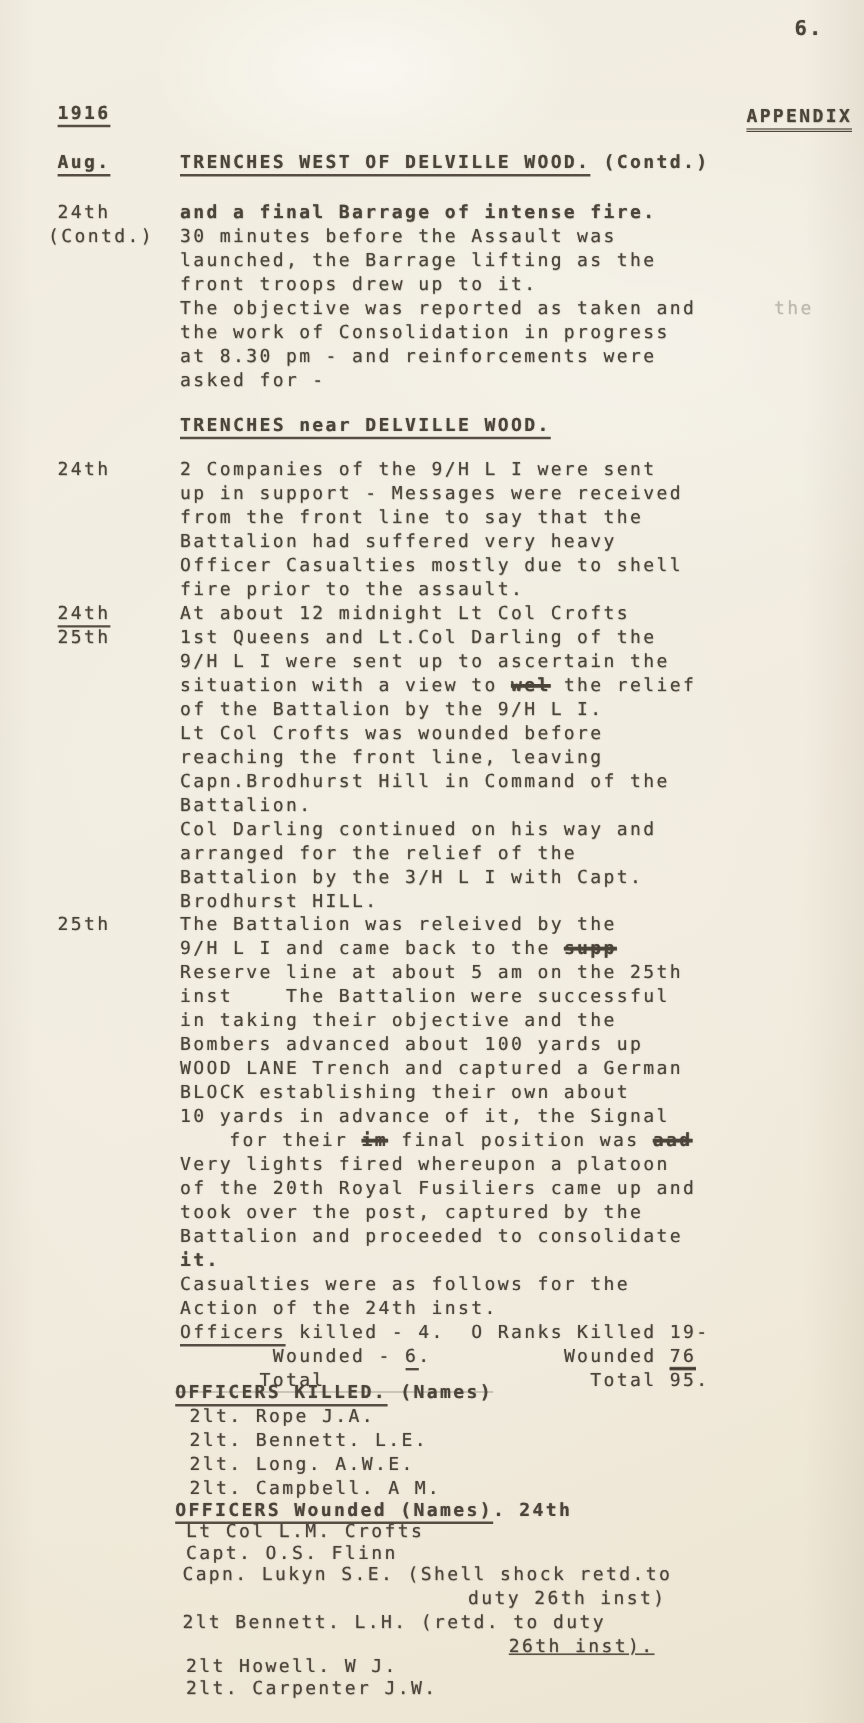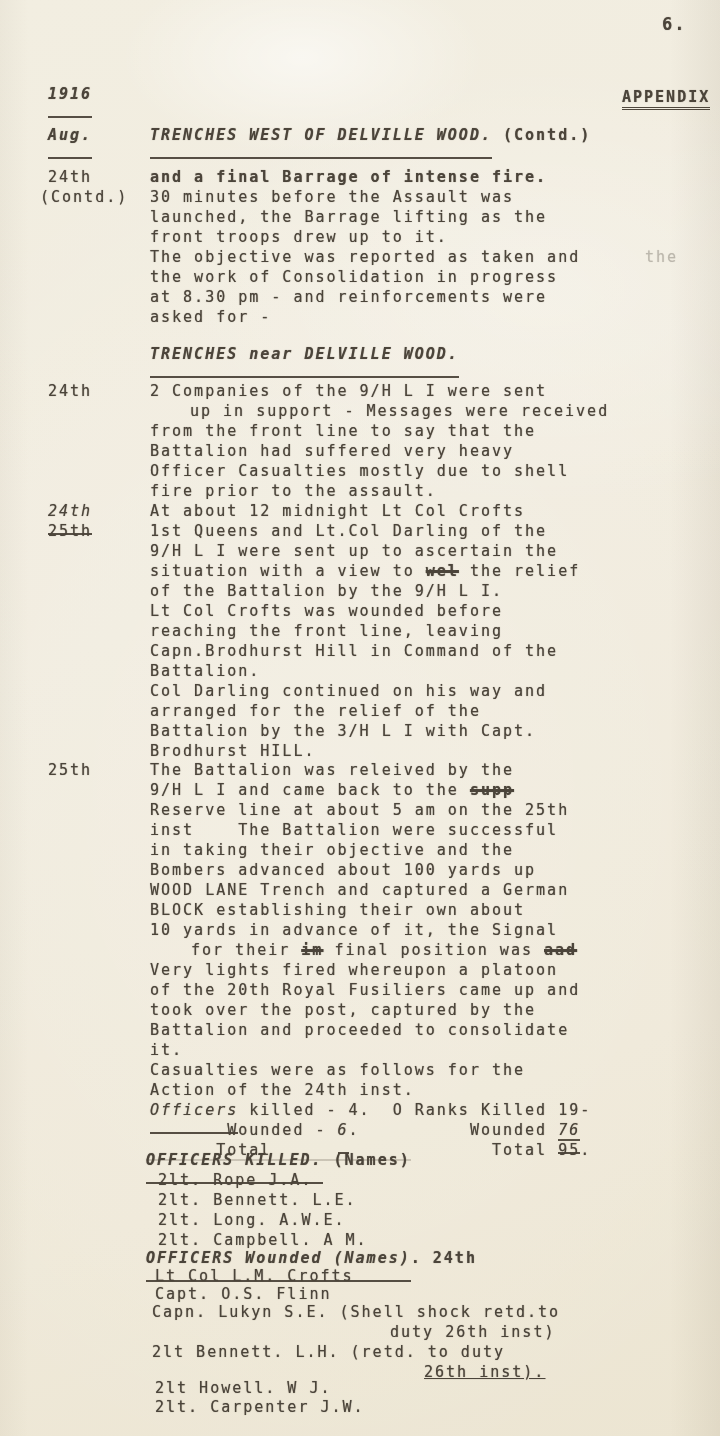--- a/index.html
+++ b/index.html
@@ -23,21 +23,21 @@
       linear-gradient(90deg, rgba(110,95,70,.05) 0%, rgba(110,95,70,0) 4%, rgba(110,95,70,0) 93%, rgba(110,95,70,.09) 100%),
       linear-gradient(160deg, #f2eee1 0%, #f1ecdf 40%, #efe9d9 75%, #ece5d2 100%);
   }
   .ln{
     position:absolute;left:150px;
     white-space:pre;
     text-shadow:0 0 1px rgba(72,64,52,.55), .4px .4px 0 rgba(72,64,52,.18);
   }
   .mg{left:48px;}
   .b{font-weight:bold;}
-  .u{border-bottom:2px solid rgba(64,56,45,.88); padding-bottom:13px;font-style:italic;}
+  .u{border-bottom:2px solid rgba(64,56,45,.88); padding-bottom:1px;}
   .uu{border-bottom:3px double rgba(60,52,42,.9); padding-bottom:1px;}
   .st{font-weight:bold; text-decoration:line-through; text-decoration-thickness:2.5px;}
   .ov{border-top:2px solid rgba(64,56,45,.85);}
   .ghost{opacity:.32;}
   .smudge{
     background-image:linear-gradient(180deg, rgba(0,0,0,0) 46%, rgba(105,96,82,.28) 46%, rgba(105,96,82,.28) 56%, rgba(0,0,0,0) 56%);
   }
 </style>
 </head>
 <body>
@@ -60,21 +60,21 @@
   <div class="ln" style="top:247px;">The objective was reported as taken and</div>
   <div class="ln ghost" style="left:645px;top:247px;">the</div>
   <div class="ln" style="top:267px;">the work of Consolidation in progress</div>
   <div class="ln" style="top:287px;">at 8.30 pm - and reinforcements were</div>
   <div class="ln" style="top:307px;">asked for -</div>
 
   <div class="ln b" style="top:344px;"><span class="u">TRENCHES near DELVILLE WOOD.</span></div>
 
   <div class="ln mg" style="top:381px;">24th</div>
   <div class="ln" style="top:381px;">2 Companies of the 9/H L I were sent</div>
-  <div class="ln" style="top:401px;margin-left:40px;">up in support - Messages were received</div>
+  <div class="ln" style="top:401px;">up in support - Messages were received</div>
   <div class="ln" style="top:421px;">from the front line to say that the</div>
   <div class="ln" style="top:441px;">Battalion had suffered very heavy</div>
   <div class="ln" style="top:461px;">Officer Casualties mostly due to shell</div>
   <div class="ln" style="top:481px;">fire prior to the assault.</div>
   <div class="ln mg" style="top:501px;"><span class="u">24th</span></div>
   <div class="ln mg" style="top:521px;">25th</div>
   <div class="ln" style="top:501px;">At about 12 midnight Lt Col Crofts</div>
   <div class="ln" style="top:521px;">1st Queens and Lt.Col Darling of the</div>
   <div class="ln" style="top:541px;">9/H L I were sent up to ascertain the</div>
   <div class="ln" style="top:561px;"><span>situation with a view to </span><span class="st">wel</span><span> the relief</span></div>
@@ -96,21 +96,21 @@
   <div class="ln" style="top:840px;">in taking their objective and the</div>
   <div class="ln" style="top:860px;">Bombers advanced about 100 yards up</div>
   <div class="ln" style="top:900px;">BLOCK establishing their own about</div>
   <div class="ln" style="top:880px;">WOOD LANE Trench and captured a German</div>
   <div class="ln" style="top:920px;">10 yards in advance of it, the Signal</div>
   <div class="ln" style="top:940px;margin-left:41px;"><span>for their </span><span class="st">im</span><span> final position was </span><span class="st">aad</span></div>
   <div class="ln" style="top:960px;">Very lights fired whereupon a platoon</div>
   <div class="ln" style="top:980px;">of the 20th Royal Fusiliers came up and</div>
   <div class="ln" style="top:1020px;">Battalion and proceeded to consolidate</div>
   <div class="ln" style="top:1000px;">took over the post, captured by the</div>
-  <div class="ln" style="top:1040px;">it.</div>
+  <div class="ln" style="top:1040px;font-weight:bold;">it.</div>
   <div class="ln" style="top:1060px;">Casualties were as follows for the</div>
   <div class="ln" style="top:1080px;">Action of the 24th inst.</div>
 
   <div class="ln" style="top:1100px;"><span class="u">Officers</span><span> killed - 4.  O Ranks Killed 19-</span></div>
   <div class="ln" style="top:1120px;"><span>       Wounded - </span><span class="u">6</span><span>.          Wounded </span><span class="u">76</span></div>
   <div class="ln" style="top:1140px;"><span>      Total</span><span>                    Total </span><span class="ov">95</span><span>.</span></div>
 
   <div class="ln b smudge" style="left:146px;top:1150px;"><span class="u">OFFICERS KILLED.</span><span> (Names)</span></div>
   <div class="ln" style="left:158px;top:1170px;">2lt. Rope J.A.</div>
   <div class="ln" style="left:158px;top:1190px;">2lt. Bennett. L.E.</div>

